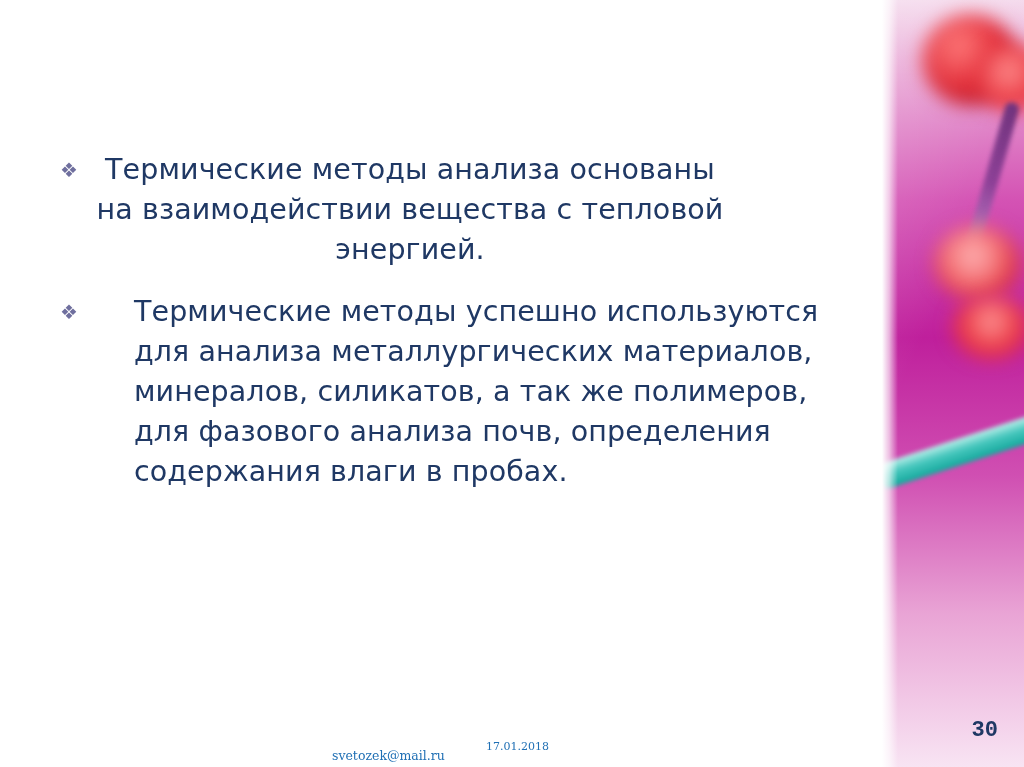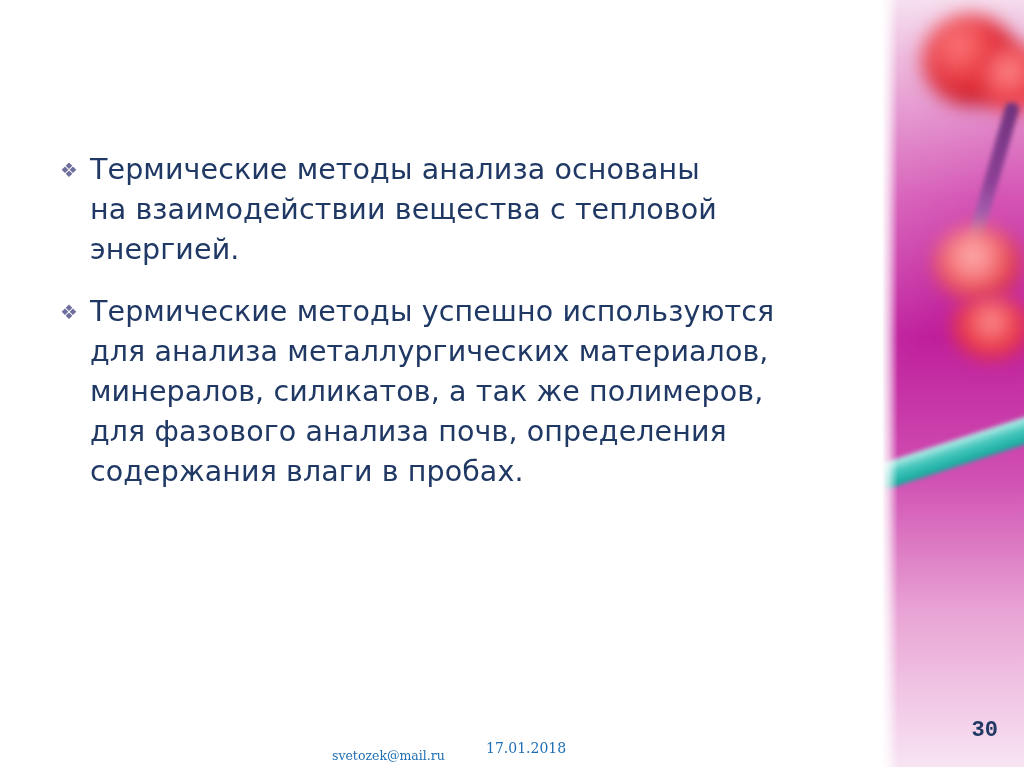--- a/index.html
+++ b/index.html
@@ -124,38 +124,38 @@
     user-select: none;
   }
   .bullet-text {
     flex: 1 1 auto;
     font-size: 28.5px;
     line-height: 40px;
     color: #1f3864;
     font-weight: 500;
     letter-spacing: 0.1px;
   }
-  .item-0 .bullet-text { max-width: 640px; }
-  .item-1 .bullet-text { max-width: 690px; }
+  .item-0 .bullet-text { max-width: 640px; text-align: center; }
+  .item-1 .bullet-text { max-width: 690px; margin-left: 44px; }
 
   
   .footer-email {
     position: absolute;
     left: 332px;
     top: 740px;
     font-size: 12.5px;
     color: #1f6fb4;
     font-family: "DejaVu Serif", "Liberation Serif", serif;
     margin-top: 8px;
   }
   .footer-date {
     position: absolute;
     left: 486px;
     top: 740px;
-    font-size: 14px;
+    font-size: 11px;
     color: #1f6fb4;
     font-family: "DejaVu Serif", "Liberation Serif", serif;
   }
   .page-number {
     position: absolute;
     right: 26px;
     top: 718px;
     font-size: 22px;
     font-weight: bold;
     color: #1f3864;

